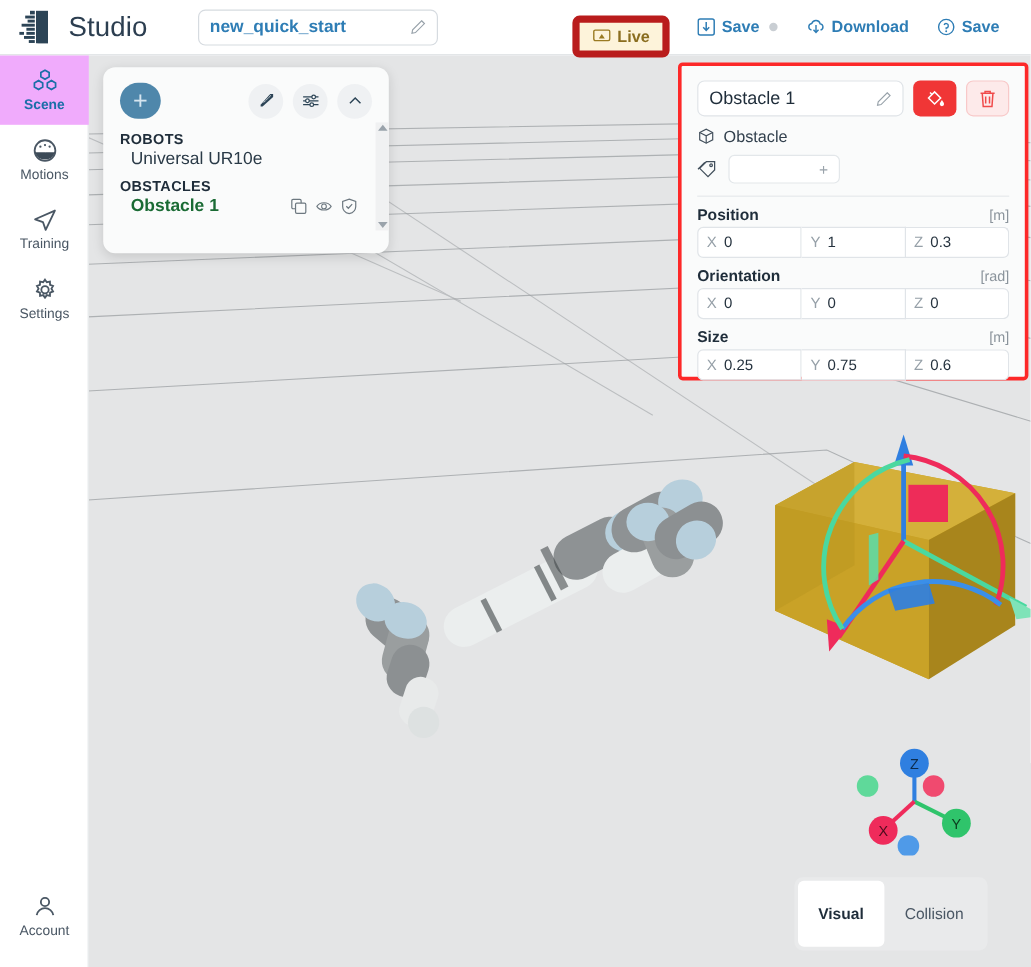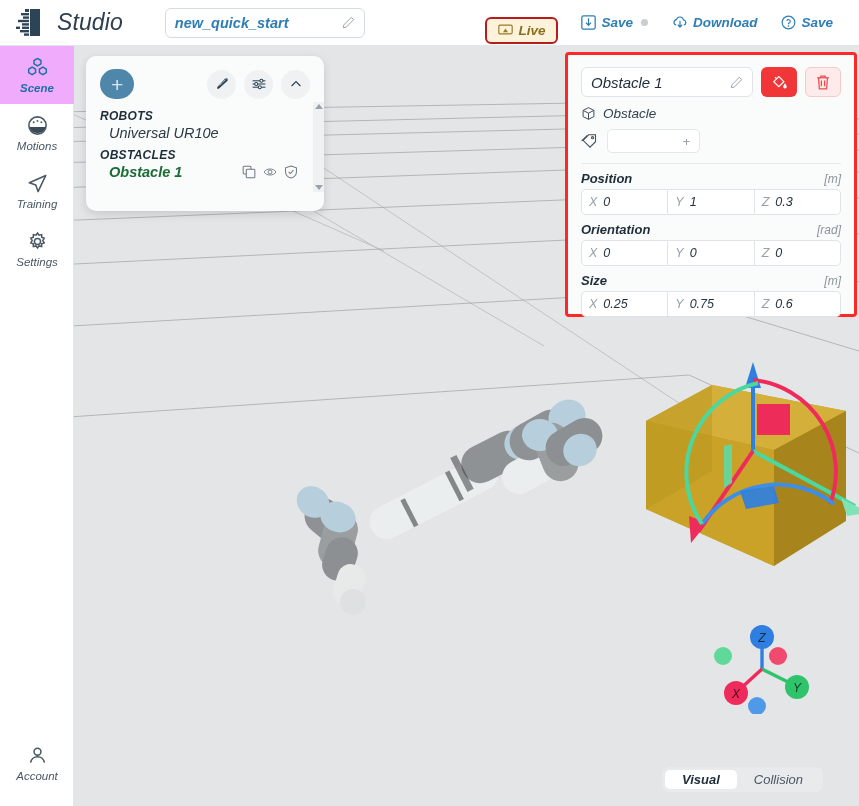--- a/index.html
+++ b/index.html
@@ -2,21 +2,21 @@
 <html><head>
 <meta charset="utf-8">
 <style>
   * { box-sizing: border-box; margin: 0; padding: 0; }
   html, body {
     width: 859px; height: 806px;
     font-family: "Liberation Sans", sans-serif;
     background: #ffffff;
     overflow: hidden;
   }
-  #app { position: relative; width: 756px; height: 806px; font-style: italic; }
+  #app { position: relative; width: 756px; height: 806px; }
 
   
   .topbar {
     position: absolute; left: 0; top: 0; width: 859px; height: 46px;
     background: #ffffff; display: flex; align-items: center;
     border-bottom: 1px solid #e3e6e8; z-index: 40;
   }
   .logo-wrap { display: flex; align-items: center; margin-left: 16px; }
   .logo-mark { width: 30px; height: 31px; display: block; }
   .brand-title {
@@ -36,21 +36,21 @@
   .pencil { width: 13px; height: 13px; flex: none; }
   .topbar-actions {
     margin-left: auto; display: flex; align-items: center; gap: 0px; margin-right: 16px;
   }
   .tb-btn {
     display: flex; align-items: center; gap: 5px; font-size: 13.5px;
     padding: 5px 10px; border-radius: 6px; color: #2e7db5; cursor: pointer;
     white-space: nowrap;
   }
   .tb-btn.live {
-    background: #fdf3da; color: #8a6d1f; border: 2px solid #b91c1c;
+    background: #fdf3da; color: #8a6d1f; border: 6px solid #b91c1c;
     font-weight: bold; padding: 4px 11px; margin-right: 13px; margin-top: 16px;
   }
   .tb-btn.save { font-weight: bold; margin-right: 4px; }
   .tb-btn.dl { font-weight: bold; margin-right: 4px; }
   .tb-btn.help { font-weight: bold; }
   .save-dot {
     width: 7px; height: 7px; border-radius: 50%; background: #c9ced3; margin-left: 3px;
   }
 
   
@@ -157,21 +157,21 @@
   .cell .ax { font-size: 12.5px; color: #96a0a8; }
   .cell .vl { font-size: 12.5px; color: #25323e; }
 
   
   .nav-gizmo { position: absolute; right: 42px; bottom: 88px; z-index: 20; }
   .vc-toggle {
     position: absolute; right: 36px; bottom: 14px; z-index: 22;
     background: #e9eaeb; border-radius: 7px; padding: 3px; display: flex;
   }
   .vc-btn {
-    padding: 2px 17px; font-size: 13px; border-radius: 5px; cursor: pointer;
+    padding: 20px 17px; font-size: 13px; border-radius: 5px; cursor: pointer;
     color: #4a5764;
   }
   .vc-btn.on { background: #ffffff; color: #1f2d3a; font-weight: bold; }
 </style>
 </head>
 <body>
 
 <div id="app">
 
   <div class="topbar">

